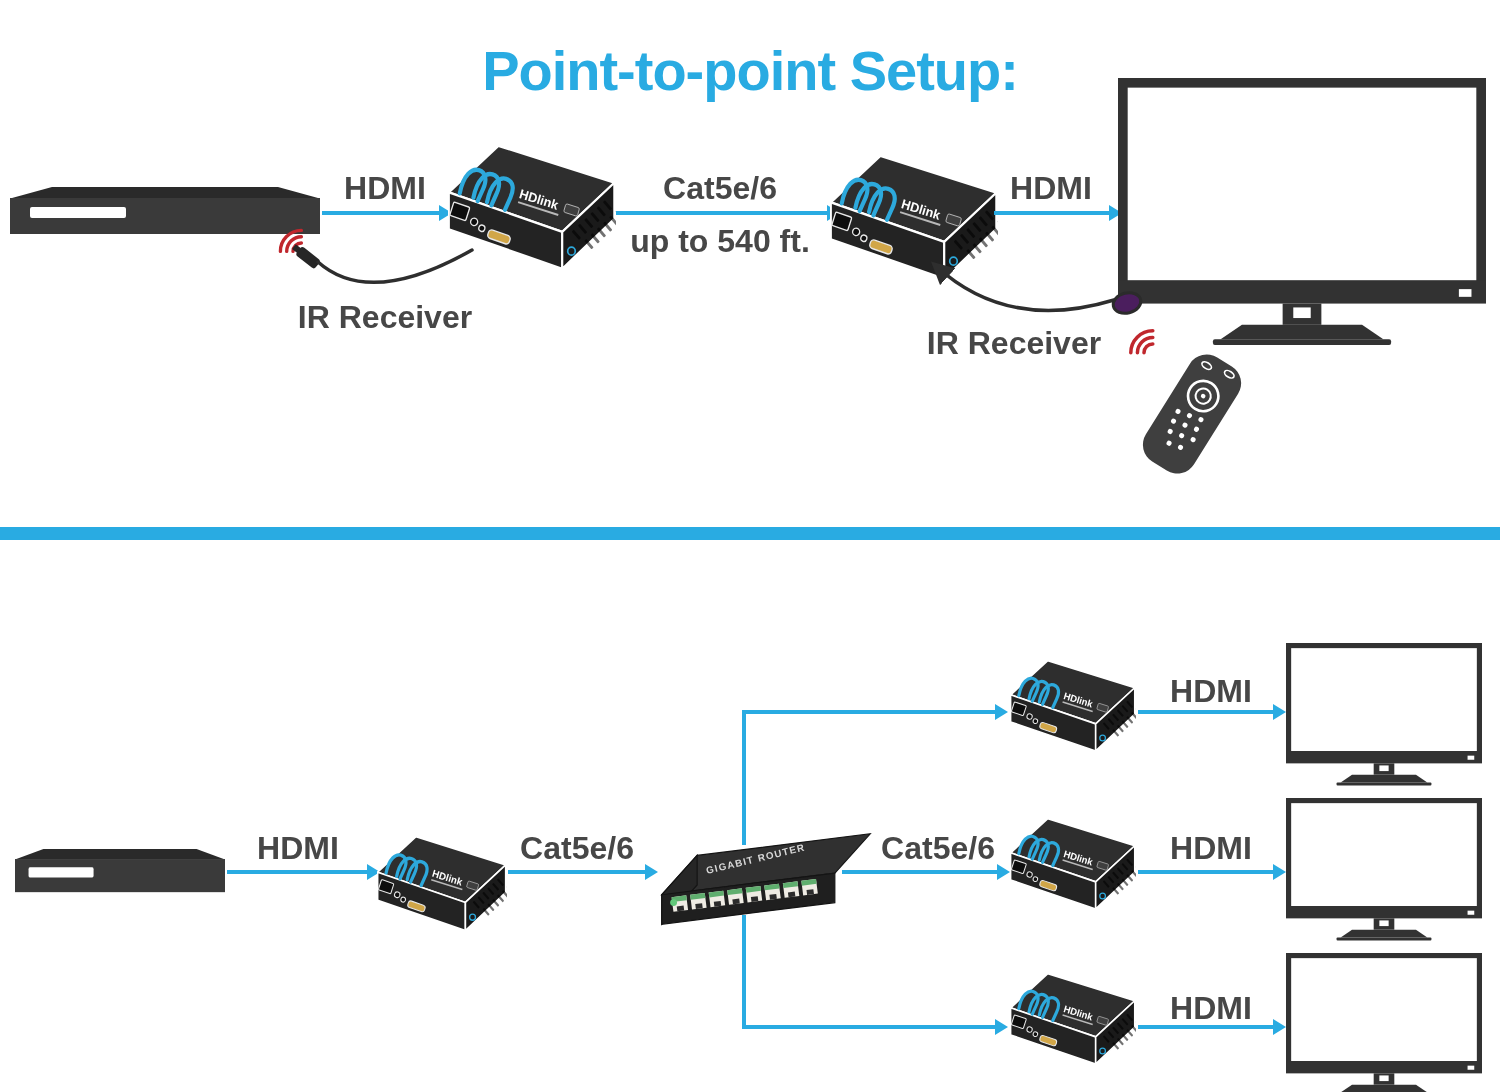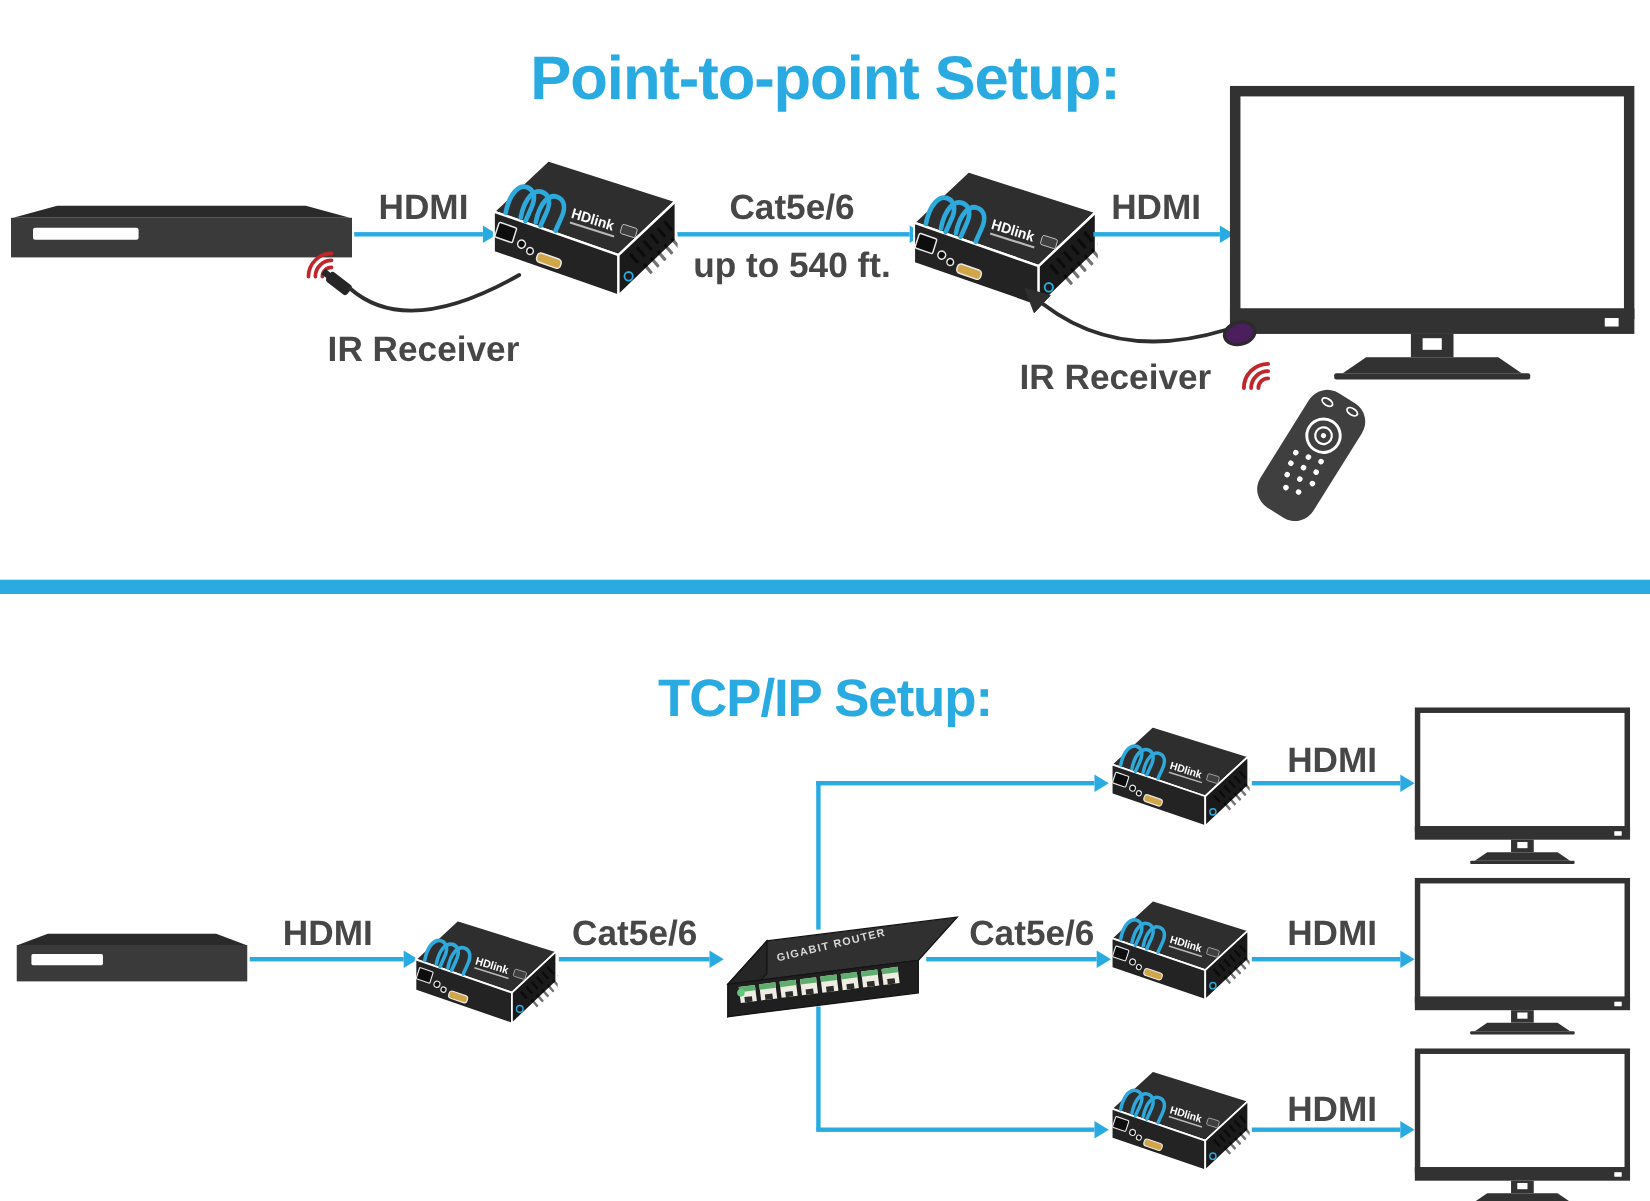--- a/index.html
+++ b/index.html
@@ -141,21 +141,20 @@
         <use href="#sym-tv"></use>
       </svg>
 
     <div class="lbl" style="left:385px;top:302px">IR Receiver</div>
     <div class="lbl" style="left:1014px;top:328px">IR Receiver</div>
   </div>
 
   <div class="divider" style="top:527px"></div>
 
   <div class="sec" style="top:540px;height:552px">
-    <h1 class="title t-bot">TCP/IP Setup:</h1>
 
     <svg class="abs" style="left:15px;top:308px" width="210" height="46" viewBox="0 0 310 50" preserveAspectRatio="none">
         <use href="#sym-player"></use>
       </svg>
 
     <div class="lbl" style="left:298px;top:293px">HDMI</div>
     <div class="ha" style="left:227px;top:330px;width:140px"></div>
 
     <svg class="abs" style="left:377px;top:296px" width="130" height="104" viewBox="0 0 200 155" preserveAspectRatio="none">
         <use href="#sym-extender"></use>

